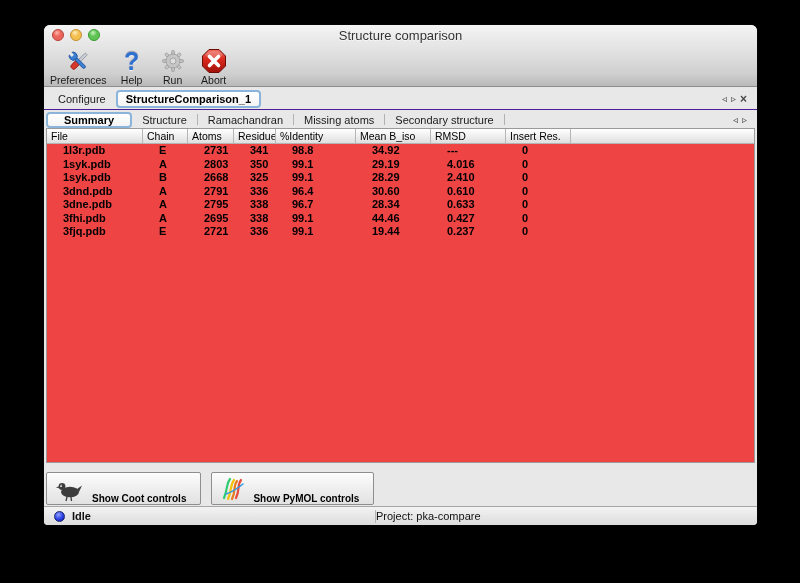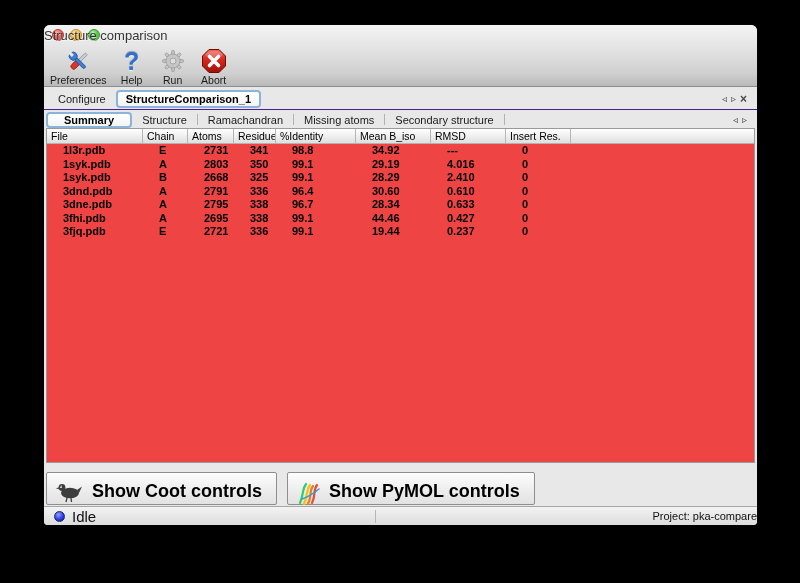--- a/index.html
+++ b/index.html
@@ -13,21 +13,21 @@
   
   .chrome { position:absolute; left:0; top:0; width:100%; height:62px;
             background:linear-gradient(#f4f4f4 0%, #e3e3e3 40%, #cfcfcf 80%, #b9b9b9 100%);
             border-bottom:1px solid #8d8d8d; }
   .titlebar { position:absolute; left:0; top:0; width:100%; height:20px; }
   .traffic { position:absolute; left:8px; top:4px; display:flex; gap:6px; }
   .light { width:12px; height:12px; border-radius:50%; }
   .light.red    { background:radial-gradient(circle at 40% 28%, #ffb6ad 0%, rgba(255,255,255,0) 40%), #ec655a; border:1px solid #b4443c; }
   .light.yellow { background:radial-gradient(circle at 40% 28%, #ffeebf 0%, rgba(255,255,255,0) 40%), #f5bf4f; border:1px solid #c08f2e; }
   .light.green  { background:radial-gradient(circle at 40% 28%, #c8f3bd 0%, rgba(255,255,255,0) 40%), #5fc454; border:1px solid #3a9a30; }
-  .title { position:absolute; left:0; top:3px; width:100%; text-align:left;
+  .title { position:absolute; left:0; top:3px; width:100%; text-align:center;
            font-size:13px; color:#333; text-shadow:0 1px 0 rgba(255,255,255,.6); }
 
   .tools { position:absolute; left:6px; top:21px; display:flex; gap:9px; }
   .tool { display:flex; flex-direction:column; align-items:center; justify-content:flex-end;
           height:40px; min-width:32px; cursor:default; }
   .tool .ticon { height:28px; display:flex; align-items:center; justify-content:center; }
   .tool .tlabel { font-size:10.5px; color:#1a1a1a; line-height:11px; }
   .qmark { font-size:25px; font-weight:bold; color:#2f6fce; line-height:24px;
            text-shadow:0 1px 1px rgba(255,255,255,.7), 0 -1px 1px rgba(0,20,80,.35); }
 
@@ -55,35 +55,35 @@
         border-right:1px solid #b6b6b6; overflow:hidden; white-space:nowrap; }
   .tr { display:flex; height:13.5px; }
   .td { font-size:11px; font-weight:bold; color:#000; line-height:13.5px;
         padding-left:16px; overflow:hidden; white-space:nowrap; }
   .c0{width:96px}.c1{width:45px}.c2{width:46px}.c3{width:42px}
   .c4{width:80px}.c5{width:75px}.c6{width:75px}.c7{width:65px}
   .cf{flex:1; border-right:none;}
 
   
   .btn-row { position:absolute; left:2px; top:447px; display:flex; gap:10px; }
-  .big-btn { height:33px; display:flex; align-items:flex-start; gap:7px; padding:8px 14px 0 8px;
+  .big-btn { height:33px; display:flex; align-items:flex-end; gap:7px; padding:8px 14px 0 8px;
              background:linear-gradient(#fdfdfd,#ececec 60%, #e2e2e2);
              border:1px solid #8e8e8e; border-radius:2px; cursor:default;
-             font-size:18px; font-weight:bold; color:#000; }
+             font-size:10px; font-weight:bold; color:#000; }
 
   
   .statusbar { position:absolute; left:0; top:481px; width:100%; height:19px;
                background:linear-gradient(#f3f3f3,#dcdcdc); border-top:1px solid #a6a6a6;
                display:flex; align-items:center; }
   .status-dot { width:11px; height:11px; border-radius:50%; margin:0 7px 0 10px;
                 background:radial-gradient(circle at 38% 30%, #8fa0ff 0%, #2b3fe0 55%, #0c17a0 100%);
                 border:1px solid #1a2470; }
-  .status-text { font-size:15px; font-weight:normal; color:#111; }
+  .status-text { font-size:11px; font-weight:bold; color:#111; }
   .status-sep { width:1px; height:13px; background:#b5b5b5; position:absolute; left:331px; }
-  .project-area { position:absolute; left:332px; right:0; text-align:right;
+  .project-area { position:absolute; left:332px; right:0; text-align:left;
                   font-size:11px; color:#111; }
 </style>
 </head>
 <body>
 
 <div class="window">
 
   <div class="chrome">
     <div class="titlebar">
       <div class="traffic">

